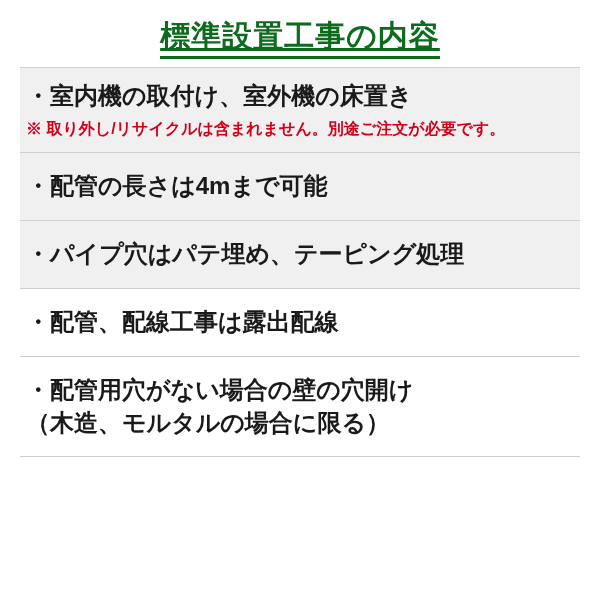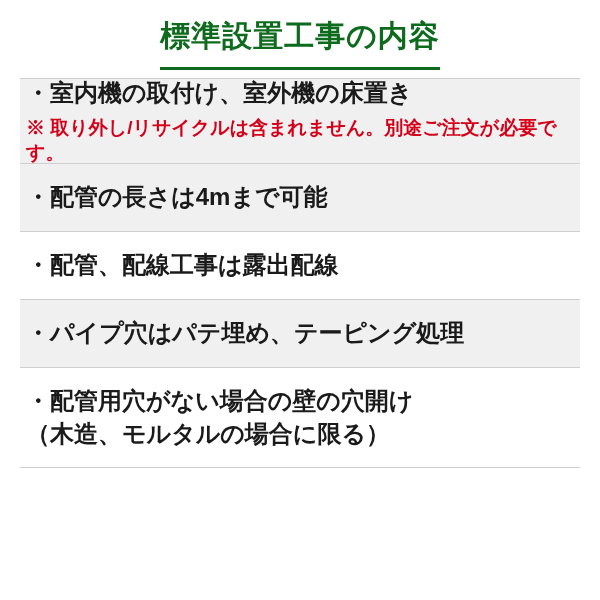--- a/index.html
+++ b/index.html
@@ -27,22 +27,23 @@
     padding-top: 18px;
     padding-bottom: 8px;
   }
   .title {
     display: inline-block;
     font-size: 30px;
     font-weight: bold;
     color: #0e6b1e;
     letter-spacing: 1px;
     border-bottom: 3px solid #0e6b1e;
-    padding-bottom: 13px;
+    padding-bottom: 2px;
     line-height: 1.2;
+    text-decoration: underline;
   }
   .rows {
     width: 560px;
     margin: 0 auto;
     display: flex;
     flex-direction: column;
   }
   .row {
     position: relative;
     box-sizing: border-box;
@@ -65,21 +66,21 @@
   .row-main {
     font-size: 24px;
     font-weight: bold;
     color: #1a1a1a;
     line-height: 1.35;
     letter-spacing: 0px;
     white-space: pre-line;
   }
   .row-note {
     margin-top: 0;
-    font-size: 19px;
+    font-size: 16px;
     font-weight: bold;
     color: #d4001a;
     line-height: 1.3;
   }
   .r1 { height: 86px; }
   .r2 { height: 68px; }
   .r3 { height: 68px; }
   .r4 { height: 68px; }
   .r5 { height: 100px; justify-content: center; }
   .r6 { height: 68px; }
@@ -97,26 +98,26 @@
 
     <div class="row shaded r1">
       <div class="row-main">・室内機の取付け、室外機の床置き</div>
       <div class="row-note">※ 取り外し/リサイクルは含まれません。別途ご注文が必要です。</div>
     </div>
 
     <div class="row shaded r2">
       <div class="row-main">・配管の長さは4mまで可能</div>
     </div>
 
+    <div class="row shaded r4">
+      <div class="row-main">・パイプ穴はパテ埋め、テーピング処理</div>
+    </div>
+
     <div class="row plain r3">
       <div class="row-main">・配管、配線工事は露出配線</div>
-    </div>
-
-    <div class="row shaded r4">
-      <div class="row-main">・パイプ穴はパテ埋め、テーピング処理</div>
     </div>
 
     <div class="row plain r5">
       <div class="row-main">・配管用穴がない場合の壁の穴開け
 （木造、モルタルの場合に限る）</div>
     </div>
 
 
   </div>
 </div>

